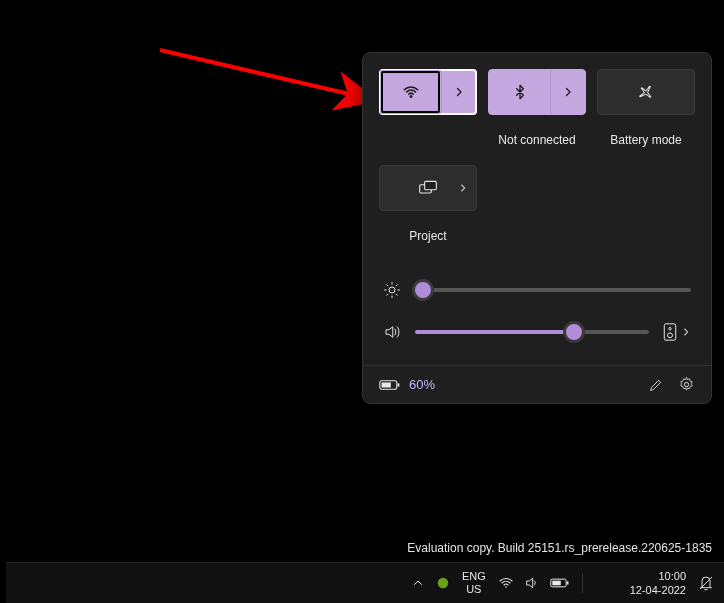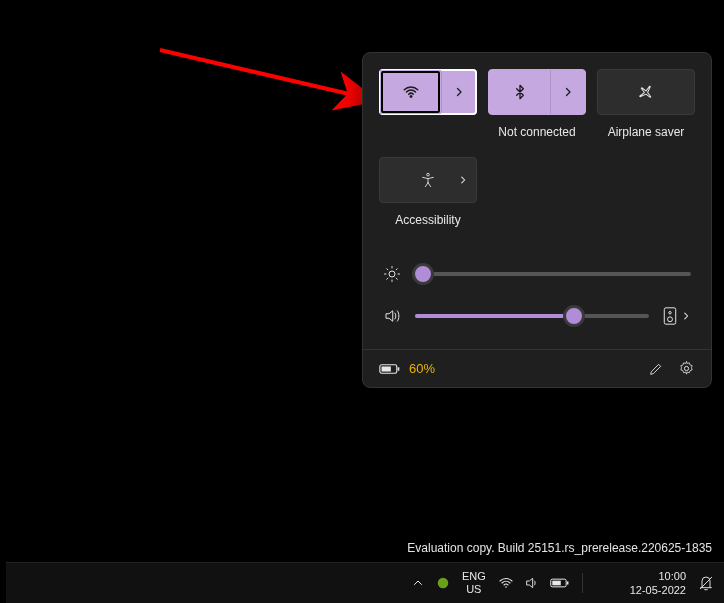--- a/index.html
+++ b/index.html
@@ -99,21 +99,21 @@
   .active svg path, .active svg line, .active svg circle, .active svg rect, .active svg polyline {
     stroke: #1b1b1b !important;
   }
   .active .chev path {
     stroke: #1b1b1b !important;
   }
   .tile-label {
     font-size: 12px;
     color: #e8e8e8;
     text-align: left;
-    margin-top: 10px;
+    margin-top: 18px;
     min-height: 16px;
     margin-bottom: 10px;
     white-space: nowrap;
   }
   .tile-inner-expand {
     position: absolute;
     right: 8px;
     display: flex;
     align-items: center;
   }
@@ -169,21 +169,21 @@
     padding: 10px 16px;
     display: flex;
     align-items: center;
     justify-content: space-between;
   }
   .footer-left {
     display: flex;
     align-items: center;
     gap: 8px;
     font-size: 13px;
-    color: #eab308;
+    color: #c4b5fd;
   }
   .footer-right {
     display: flex;
     align-items: center;
     gap: 14px;
   }
   .watermark {
     position: absolute;
     right: 12px;
     bottom: 48px;
@@ -284,42 +284,42 @@
     </div>
 
     <div class="tile-wrap">
       <div class="tile">
         <span class="icon">
           <svg width="18" height="18" viewBox="0 0 24 24" fill="none">
               <path d="M21 12l-7-1-3-8h-1l1 8-7 1v1l7 1 -1 8h1l3-8 7-1z" stroke="#e8e8e8" stroke-width="1.3" stroke-linejoin="round" fill="none" transform="rotate(45 12 12)"></path>
             </svg>
         </span>
       </div>
-      <div class="tile-label">Airplane saver</div>
-    </div>
-
+      <div class="tile-label">Battery mode</div>
+    </div>
 
 
 
     <div class="tile-wrap">
       <div class="tile" style="justify-content:center; gap:2px;">
         <span class="icon">
-          <svg width="16" height="16" viewBox="0 0 24 24" fill="none">
-              <circle cx="12" cy="4" r="2" stroke="#e8e8e8" stroke-width="1.3"></circle>
-              <path d="M4 8l8 2 8-2M12 10v6m0 0l-4 6m4-6l4 6" stroke="#e8e8e8" stroke-width="1.3" stroke-linecap="round"></path>
+          <svg width="20" height="16" viewBox="0 0 24 18" fill="none">
+              <rect x="2" y="5" width="14" height="10" rx="1.5" stroke="#e8e8e8" stroke-width="1.3"></rect>
+              <rect x="8" y="1" width="14" height="10" rx="1.5" stroke="#e8e8e8" stroke-width="1.3" fill="#1f1f1f"></rect>
             </svg>
         </span>
         <span class="tile-inner-expand">
           <svg width="10" height="10" viewBox="0 0 24 24" fill="none">
               <path d="M9 5l7 7-7 7" stroke="#e8e8e8" stroke-width="2.5" stroke-linecap="round" stroke-linejoin="round"></path>
             </svg>
         </span>
       </div>
-      <div class="tile-label">Accessibility</div>
-    </div>
+      <div class="tile-label">Project</div>
+    </div>
+
     <div></div>
       <div></div>
 
   </div>
 
   <div class="sliders">
     <div class="slider-row">
       <span class="icon">
         <svg width="18" height="18" viewBox="0 0 24 24" fill="none">
             <circle cx="12" cy="12" r="4" stroke="#e8e8e8" stroke-width="1.3"></circle>
@@ -426,21 +426,21 @@
       <svg width="20" height="12" viewBox="0 0 26 14" fill="none">
           <rect x="1" y="2" width="20" height="10" rx="2" stroke="#e8e8e8" stroke-width="1.3"></rect>
           <rect x="3" y="4" width="11" height="6" fill="#e8e8e8"></rect>
           <rect x="22" y="5" width="2" height="4" fill="#e8e8e8"></rect>
         </svg>
     </span>
   </div>
   <div class="divider"></div>
   <div class="datetime">
     <div>10:00</div>
-    <div>12-05-2022</div>
+    <div>12-04-2022</div>
   </div>
   <span class="icon">
     <svg width="16" height="16" viewBox="0 0 24 24" fill="none">
         <path d="M6 19V9a6 6 0 1112 0v10M4 19h16M10 22h4" stroke="#e8e8e8" stroke-width="1.4" stroke-linecap="round"></path>
         <line x1="3" y1="21" x2="21" y2="3" stroke="#e8e8e8" stroke-width="1.4"></line>
       </svg>
   </span>
 </div>
 
 </body></html>

